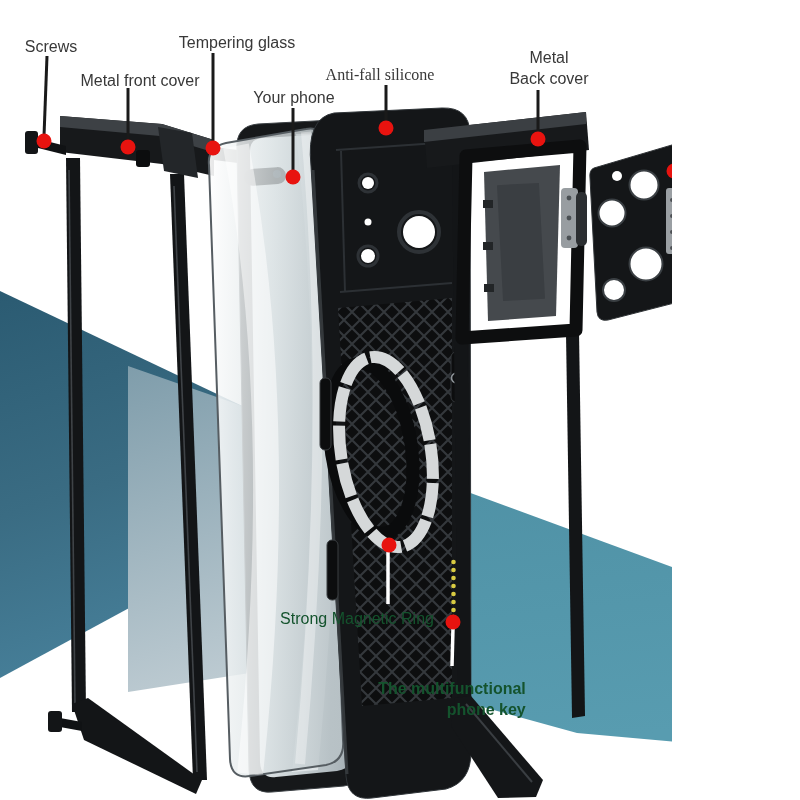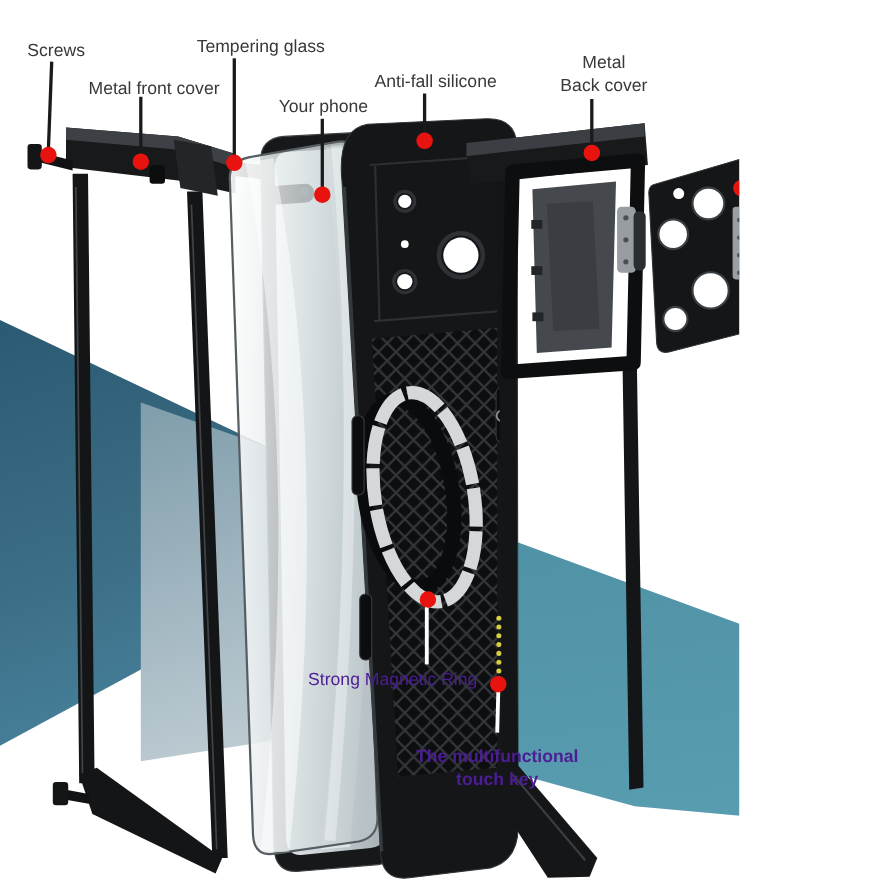--- a/index.html
+++ b/index.html
@@ -6,21 +6,21 @@
   #stage{
     position:relative;width:672px;height:800px;overflow:hidden;
     font-family:"Liberation Sans", sans-serif;background:#fff;
   }
   #scene{position:absolute;left:0;top:0;}
   .callout{
     position:absolute;transform:translateX(-50%);
     text-align:center;white-space:nowrap;
     font-size:16px;line-height:21px;color:#383838;
   }
-  .callout.light{color:#4c1d95;}
+  .callout.light{color:#14532d;text-align:right;}
 </style>
 </head>
 <body>
 
 <div id="stage">
 
 <svg id="scene" width="800" height="800" viewBox="0 0 800 800">
   <defs>
     <linearGradient id="gradDark" x1="0" y1="0" x2="0.25" y2="1">
       <stop offset="0" stop-color="#2b5b72"></stop>
@@ -218,26 +218,26 @@
     <circle cx="674" cy="171" r="7.5"></circle>
     <circle cx="389" cy="545" r="7.5"></circle>
     <circle cx="453" cy="622" r="7.5"></circle>
   </g>
 </svg>
 
 <div class="callout" style="left:51px;top:36px;">Screws</div>
 <div class="callout" style="left:140px;top:70px;">Metal front cover</div>
 <div class="callout" style="left:219px;top:32px;margin-left:18px;">Tempering glass</div>
 <div class="callout" style="left:294px;top:87px;">Your phone</div>
-<div class="callout" style="left:396px;top:64px;">Anti-fall silicone</div>
+<div class="callout" style="left:380px;top:64px;font-family:Liberation Serif, serif;">Anti-fall silicone</div>
 <div class="callout" style="left:549px;top:47px;">
   <span style="display:block;">Metal</span>
   <span style="display:block;">Back cover</span>
 </div>
 <div class="callout" style="left:692px;top:74px;">
 </div>
 <div class="callout light" style="left:357px;top:608px;">Strong Magnetic Ring</div>
 <div class="callout light" style="left:452px;top:678px;font-weight:bold;">
   <span style="display:block;">The multifunctional</span>
-  <span style="display:block;">touch key</span>
+  <span style="display:block;">phone key</span>
 </div>
 
 </div>
 
 </body></html>

